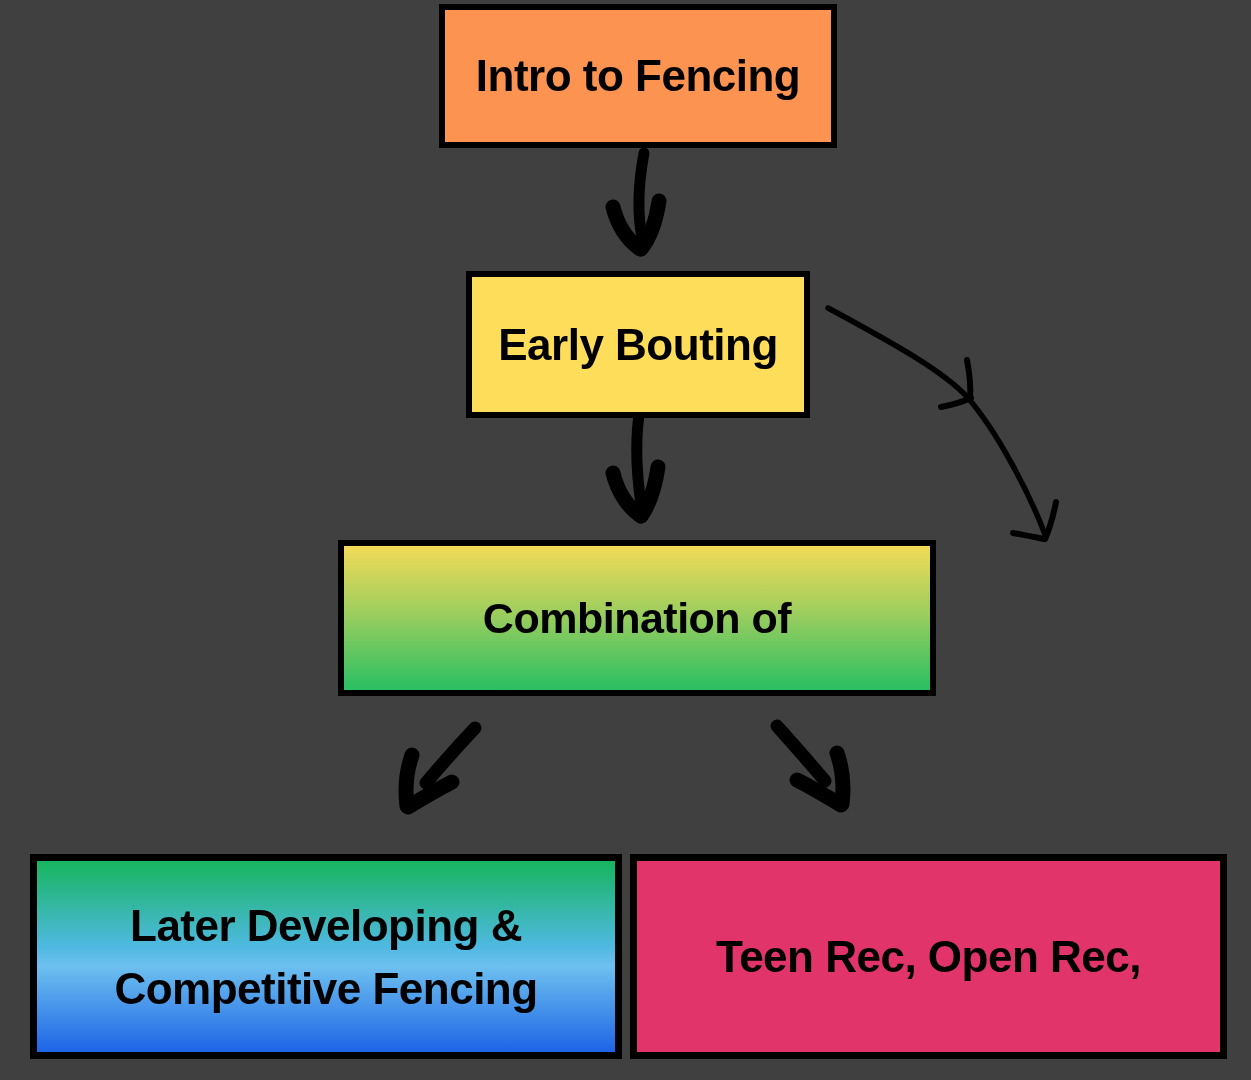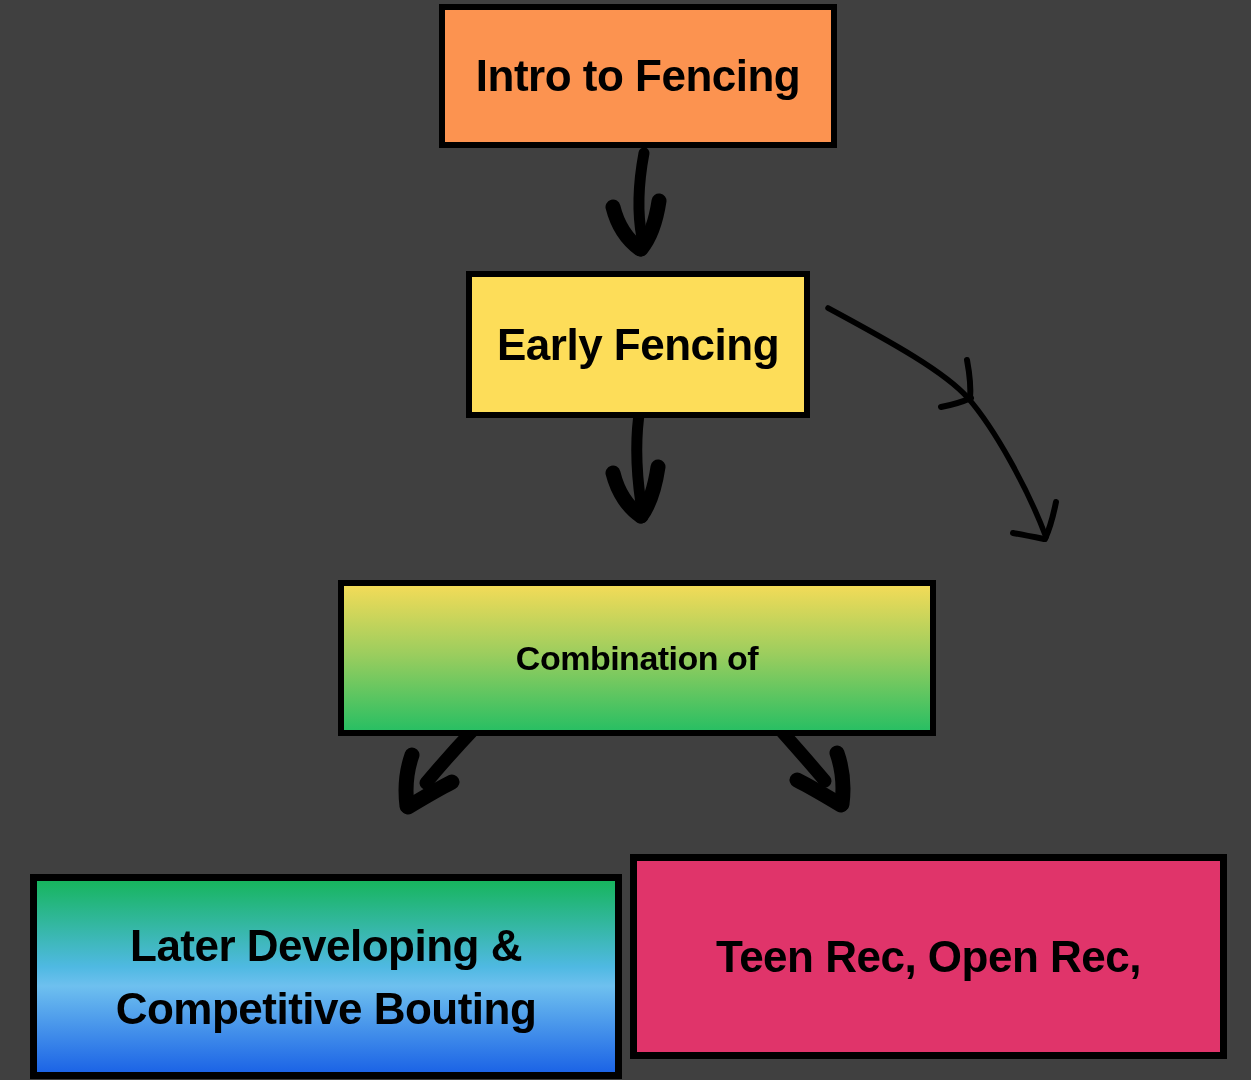--- a/index.html
+++ b/index.html
@@ -44,31 +44,29 @@
     font-size: 44px;
   }
   .node-early {
     left: 466px; top: 271px; width: 344px; height: 147px;
     background: #FDDD59;
     font-size: 44px;
   }
   .node-combo {
     left: 338px; top: 540px; width: 598px; height: 156px;
     background: linear-gradient(180deg, #F2DB58 0%, #9ACD5E 48%, #29BF63 100%);
-    font-size: 34px;
+    font-size: 43px;
     line-height: 62px;
-    margin-top: 40px;
   }
   .node-later {
     left: 30px; top: 854px; width: 592px; height: 205px;
     border-width: 7px;
     background: linear-gradient(180deg, #17B55E 0%, #4FB9E2 45%, #6EC0EF 55%, #1C64E6 100%);
     font-size: 44px;
     line-height: 63px;
-    margin-top: 20px;
   }
   .node-teen {
     left: 630px; top: 854px; width: 597px; height: 205px;
     border-width: 7px;
     background: #E0346A;
     font-size: 44px;
     line-height: 63px;
   }
 </style>
 </head>
@@ -109,29 +107,29 @@
       <path d="M 837 753 C 843 770 844 788 842 804" stroke-width="15"></path>
       <path d="M 797 780 C 811 787 826 796 841 805" stroke-width="15"></path>
     </g>
   </svg>
 
   <div class="node node-intro">
     <span class="line">Intro to Fencing</span>
   </div>
 
   <div class="node node-early">
-    <span class="line">Early Fencing</span>
+    <span class="line">Early Bouting</span>
   </div>
 
   <div class="node node-combo">
     <span class="line">Combination of</span>
   </div>
 
   <div class="node node-later">
     <span class="line">Later Developing &amp;</span>
-    <span class="line">Competitive Bouting</span>
+    <span class="line">Competitive Fencing</span>
   </div>
 
   <div class="node node-teen">
     <span class="line">Teen Rec, Open Rec,</span>
   </div>
 
 </div>
 
 </body></html>

